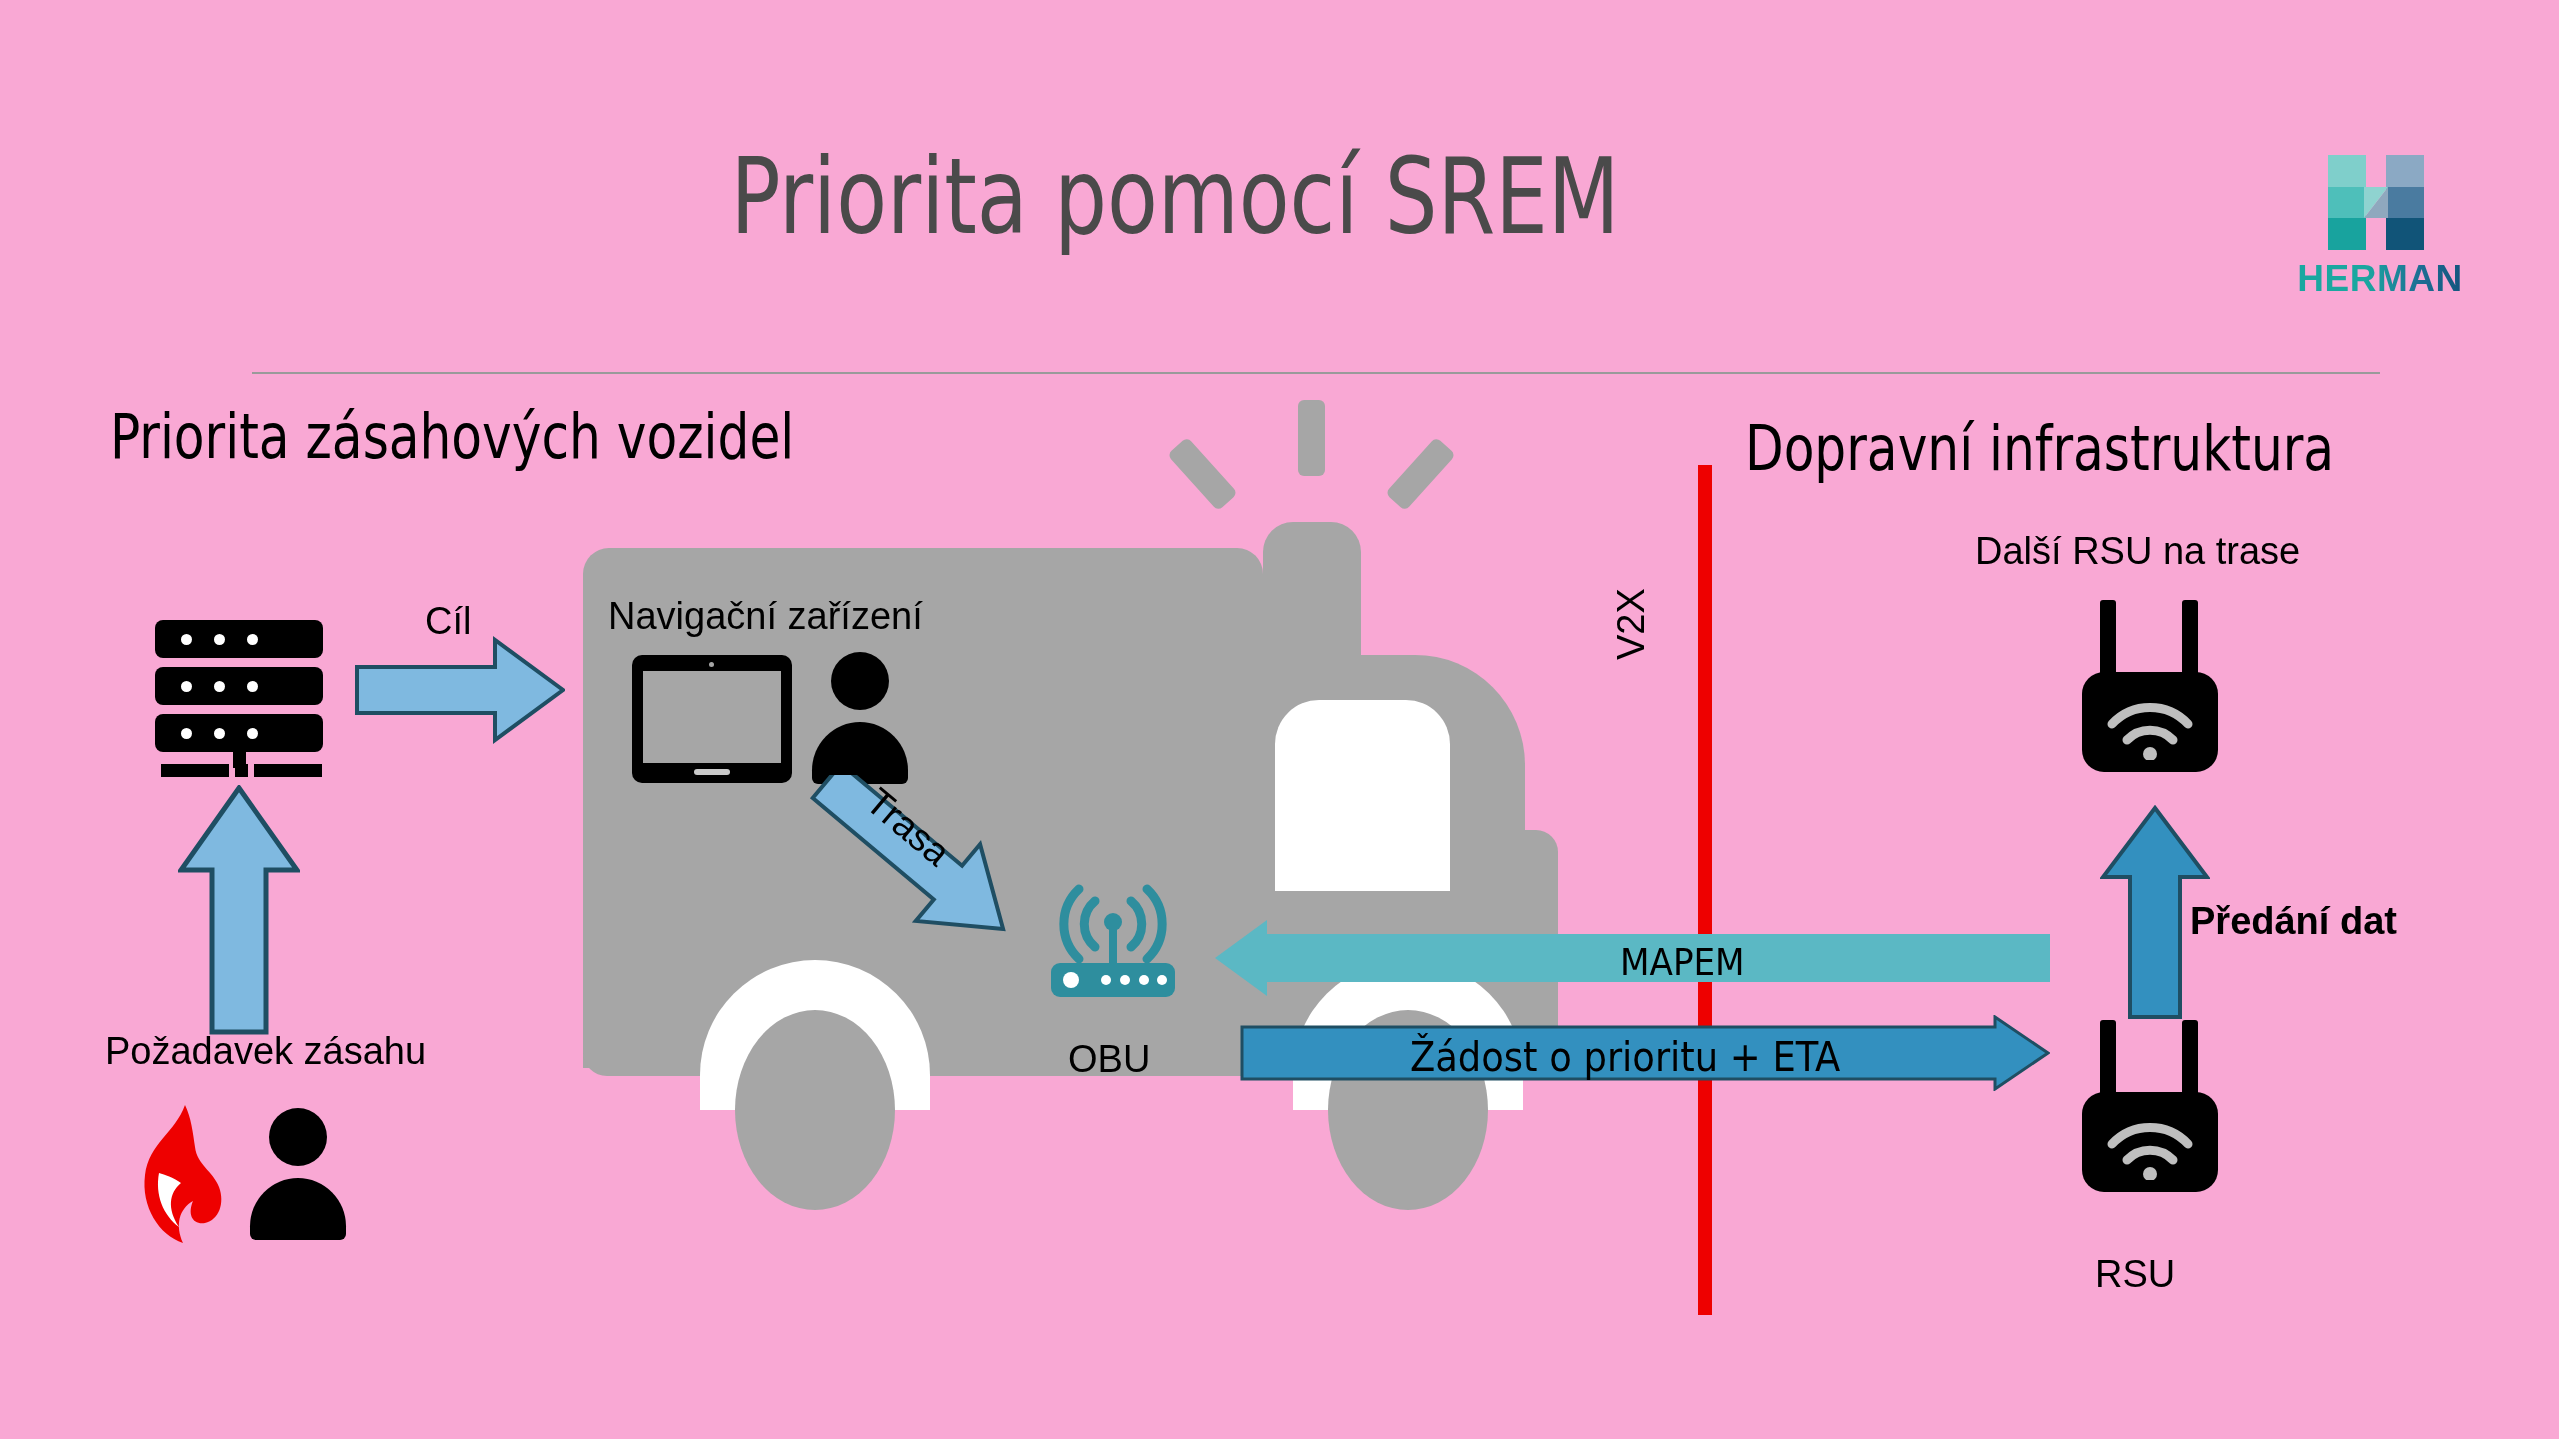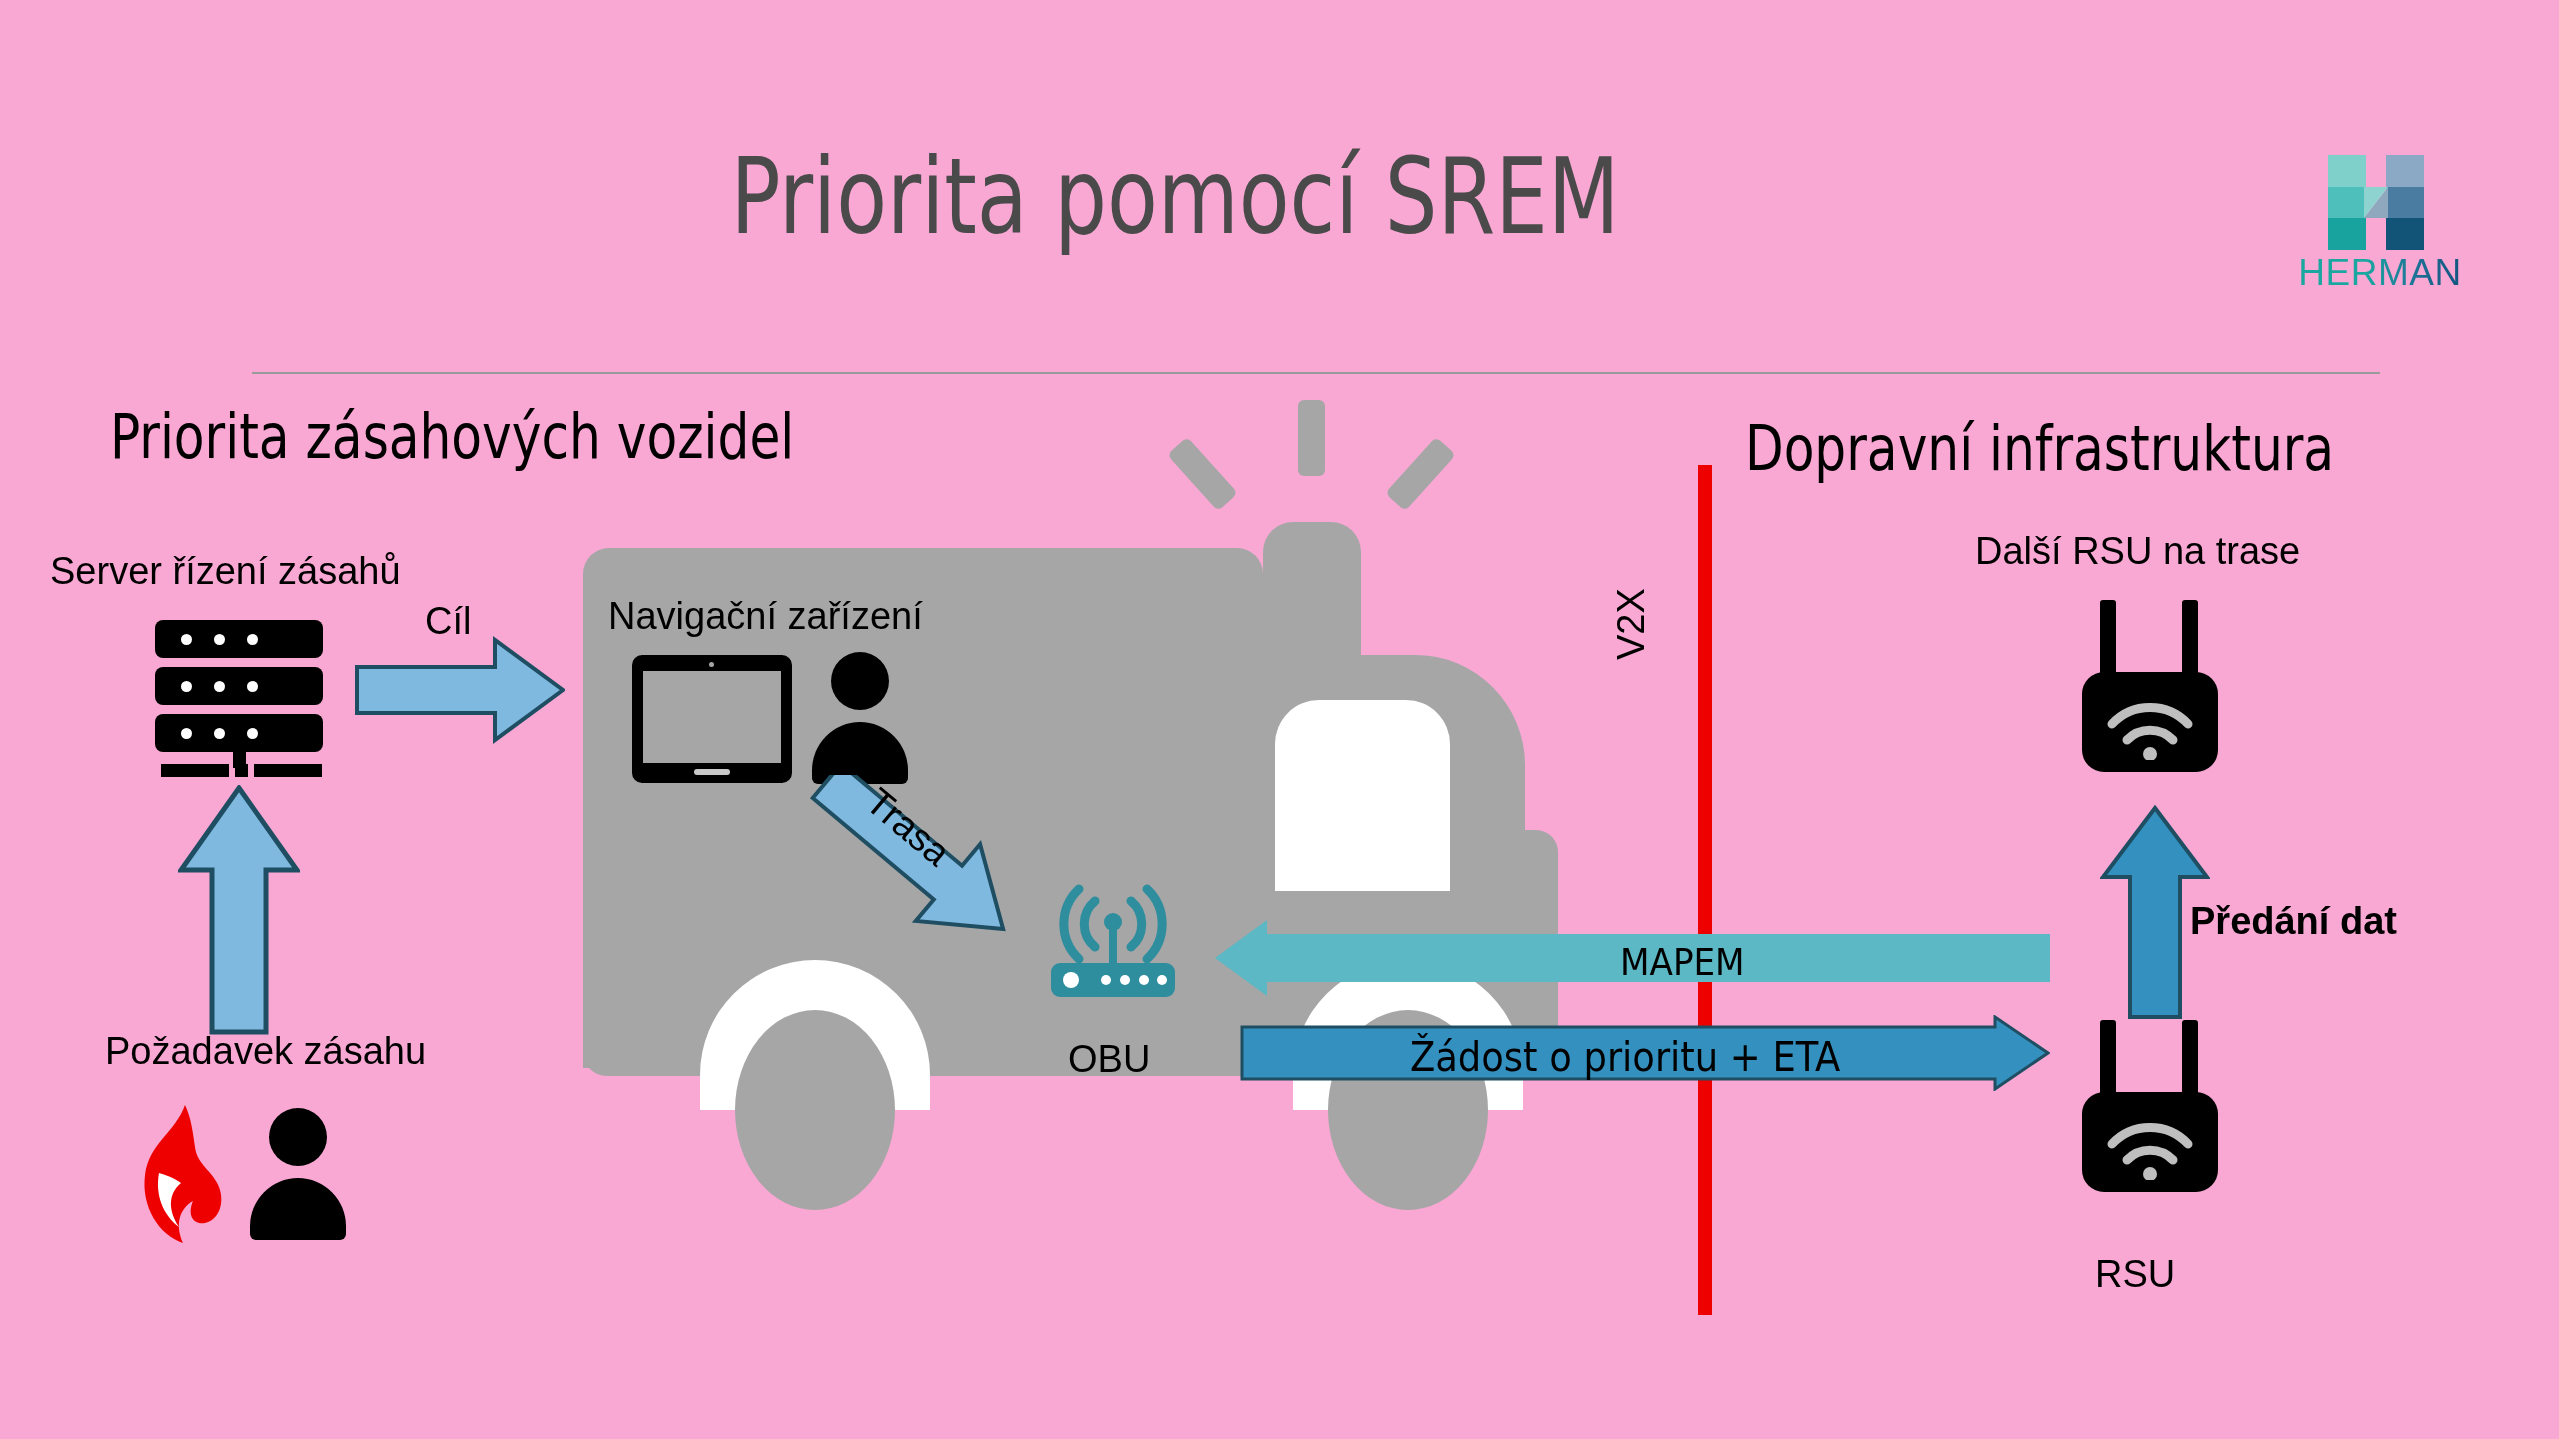--- a/index.html
+++ b/index.html
@@ -60,25 +60,25 @@
     position: absolute;
     left: 38px;
     top: 0px;
     width: 96px;
     height: 95px;
   }
   .lblk { position: absolute; }
   .logo-wordmark {
     position: absolute;
     left: 0;
-    top: 97px;
+    top: 103px;
     width: 180px;
     text-align: center;
     font-size: 37px;
-    font-weight: 400;
+    font-weight: 700;
     letter-spacing: 0.5px;
     font-family: "Liberation Sans", sans-serif;
     background: linear-gradient(90deg, #1aa7a0 0%, #1aa7a0 42%, #1d6e94 72%, #12507a 100%);
     -webkit-background-clip: text;
     background-clip: text;
     color: transparent;
   }
 
   
   .sec-heading {
@@ -330,21 +330,20 @@
     <div class="v-body"></div>
     <div class="v-base"></div>
     <div class="v-window"></div>
     <div class="v-window-cut"></div>
     <div class="wheel-well" id="well-rear"></div>
     <div class="wheel-well" id="well-front"></div>
     <div class="wheel" id="wheel-rear"></div>
     <div class="wheel" id="wheel-front"></div>
   </div>
 
-  <div class="lbl lbl-lg" id="lbl-server">Server řízení zásahů</div>
 
   <div class="server-icon">
     <div class="rack" id="rack1">
       <div class="rack-dot"></div>
         <div class="rack-dot"></div>
         <div class="rack-dot"></div>
     </div>
     <div class="rack" id="rack2">
       <div class="rack-dot"></div>
         <div class="rack-dot"></div>

